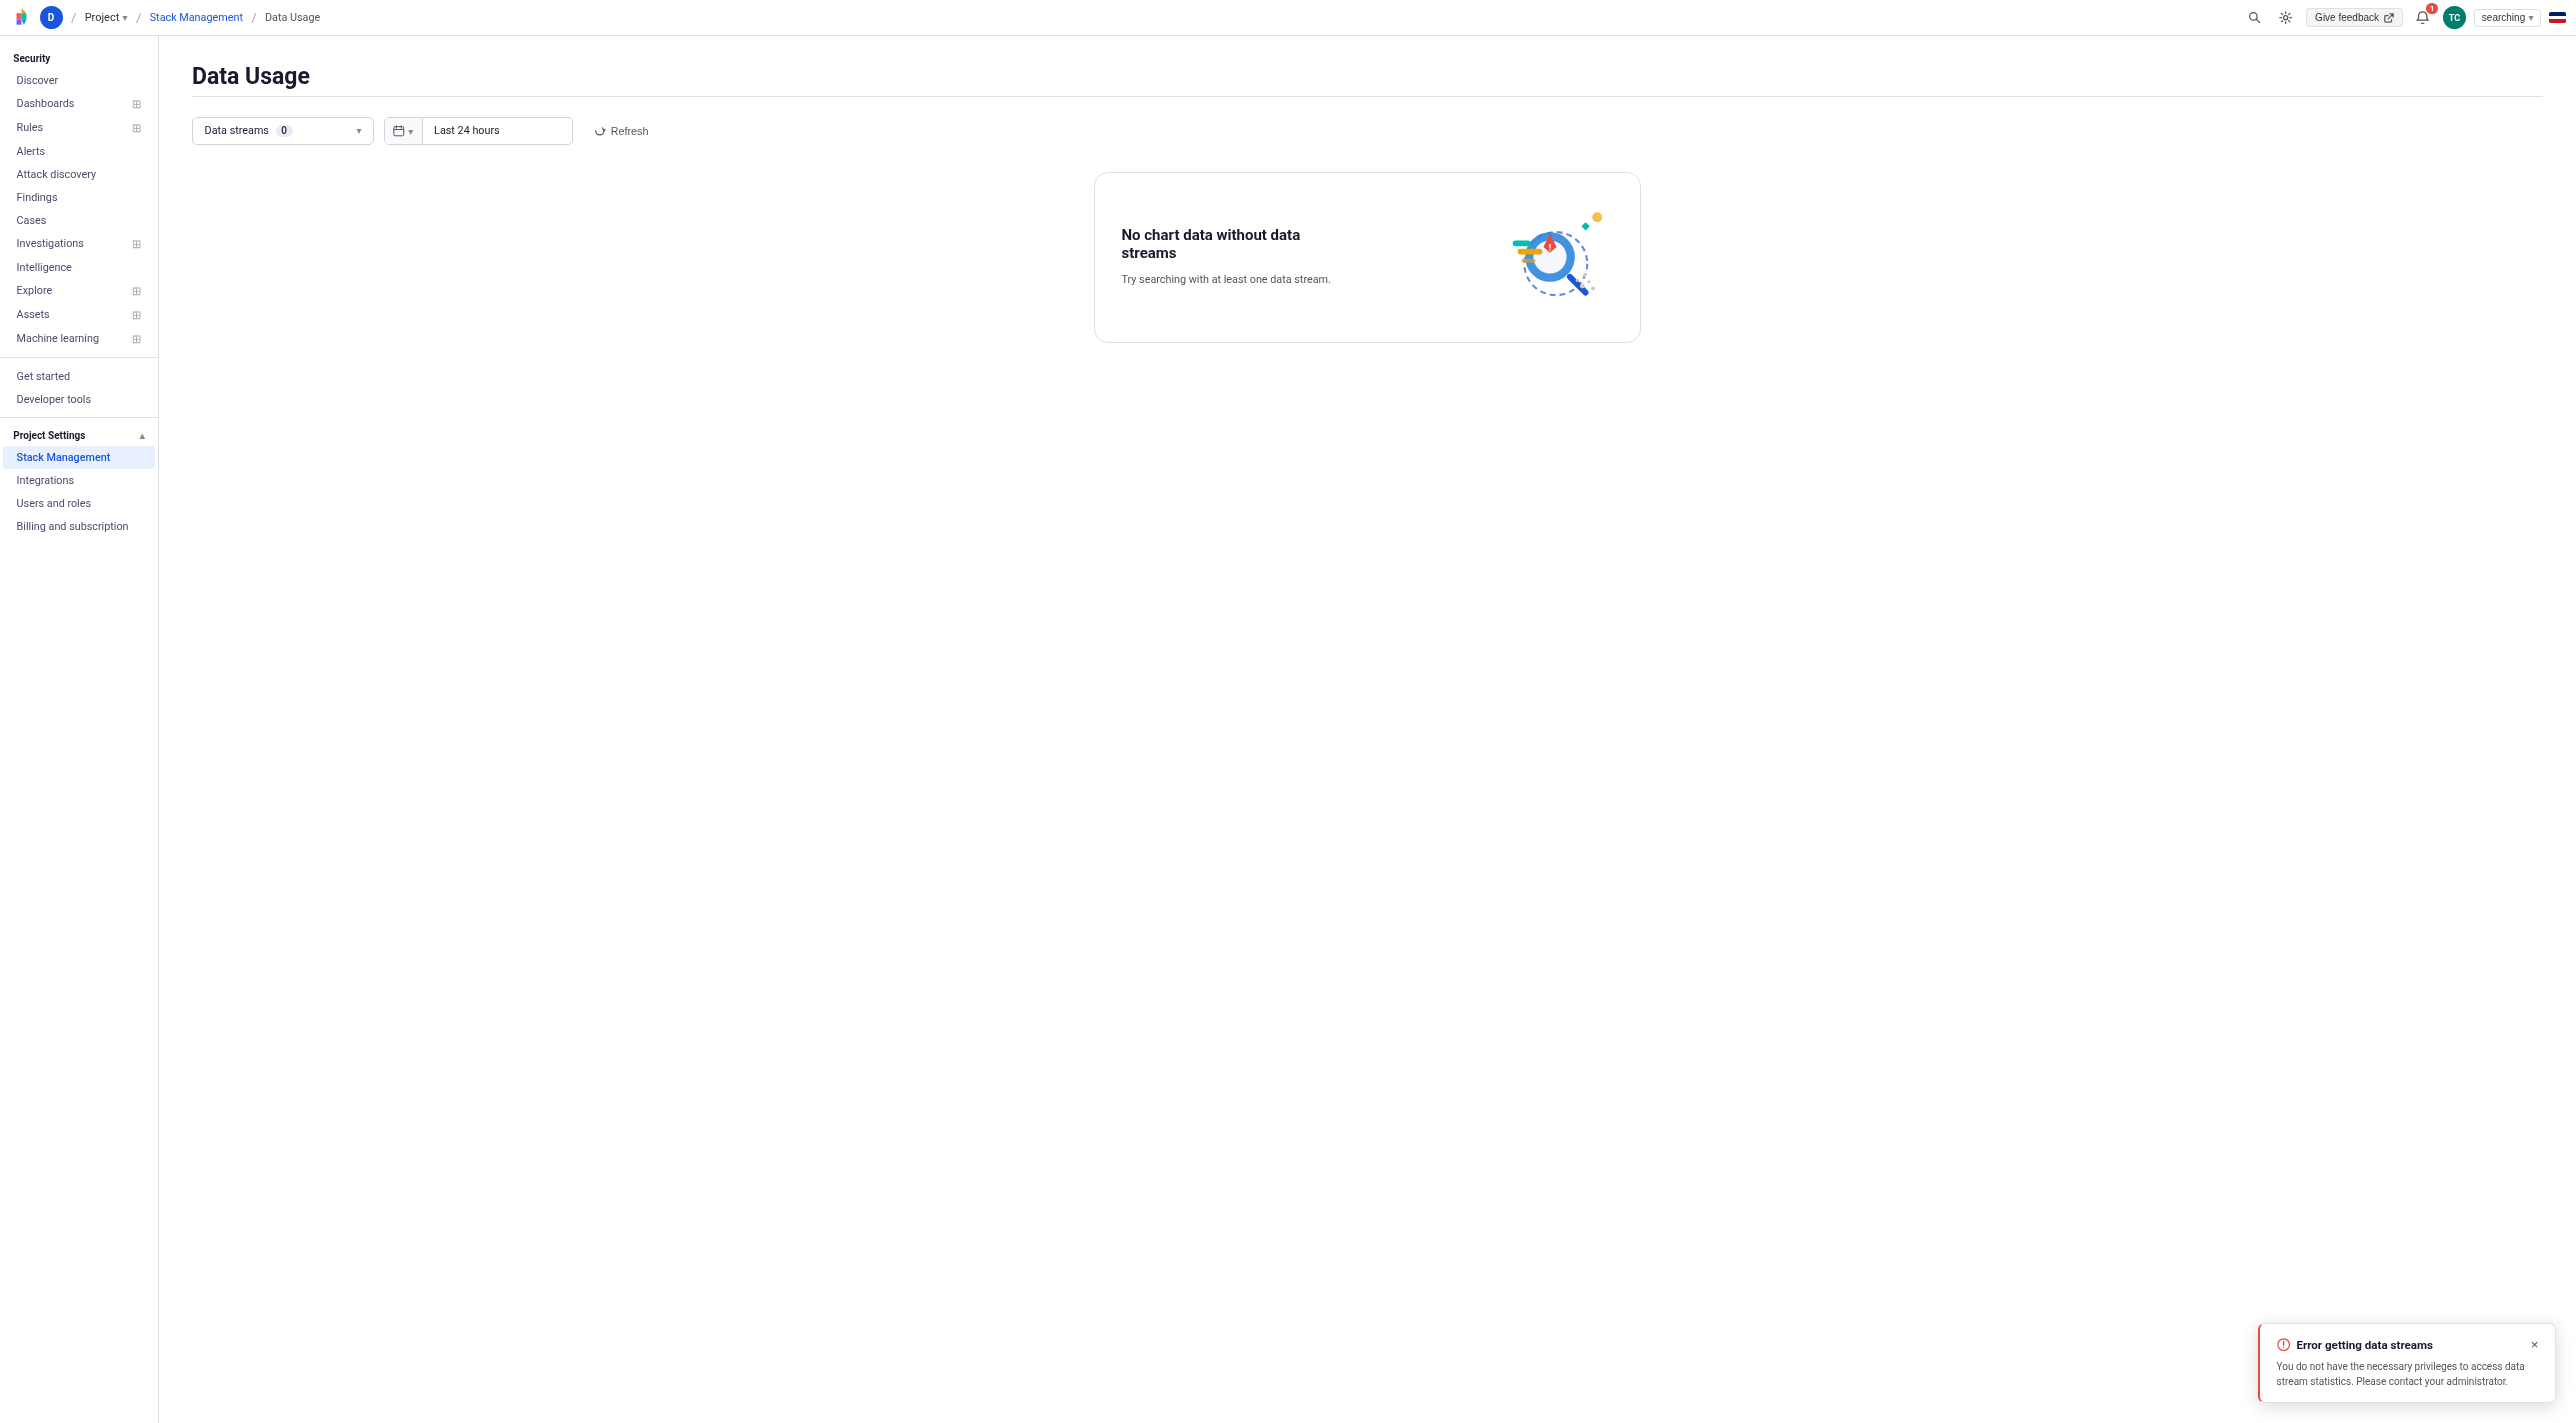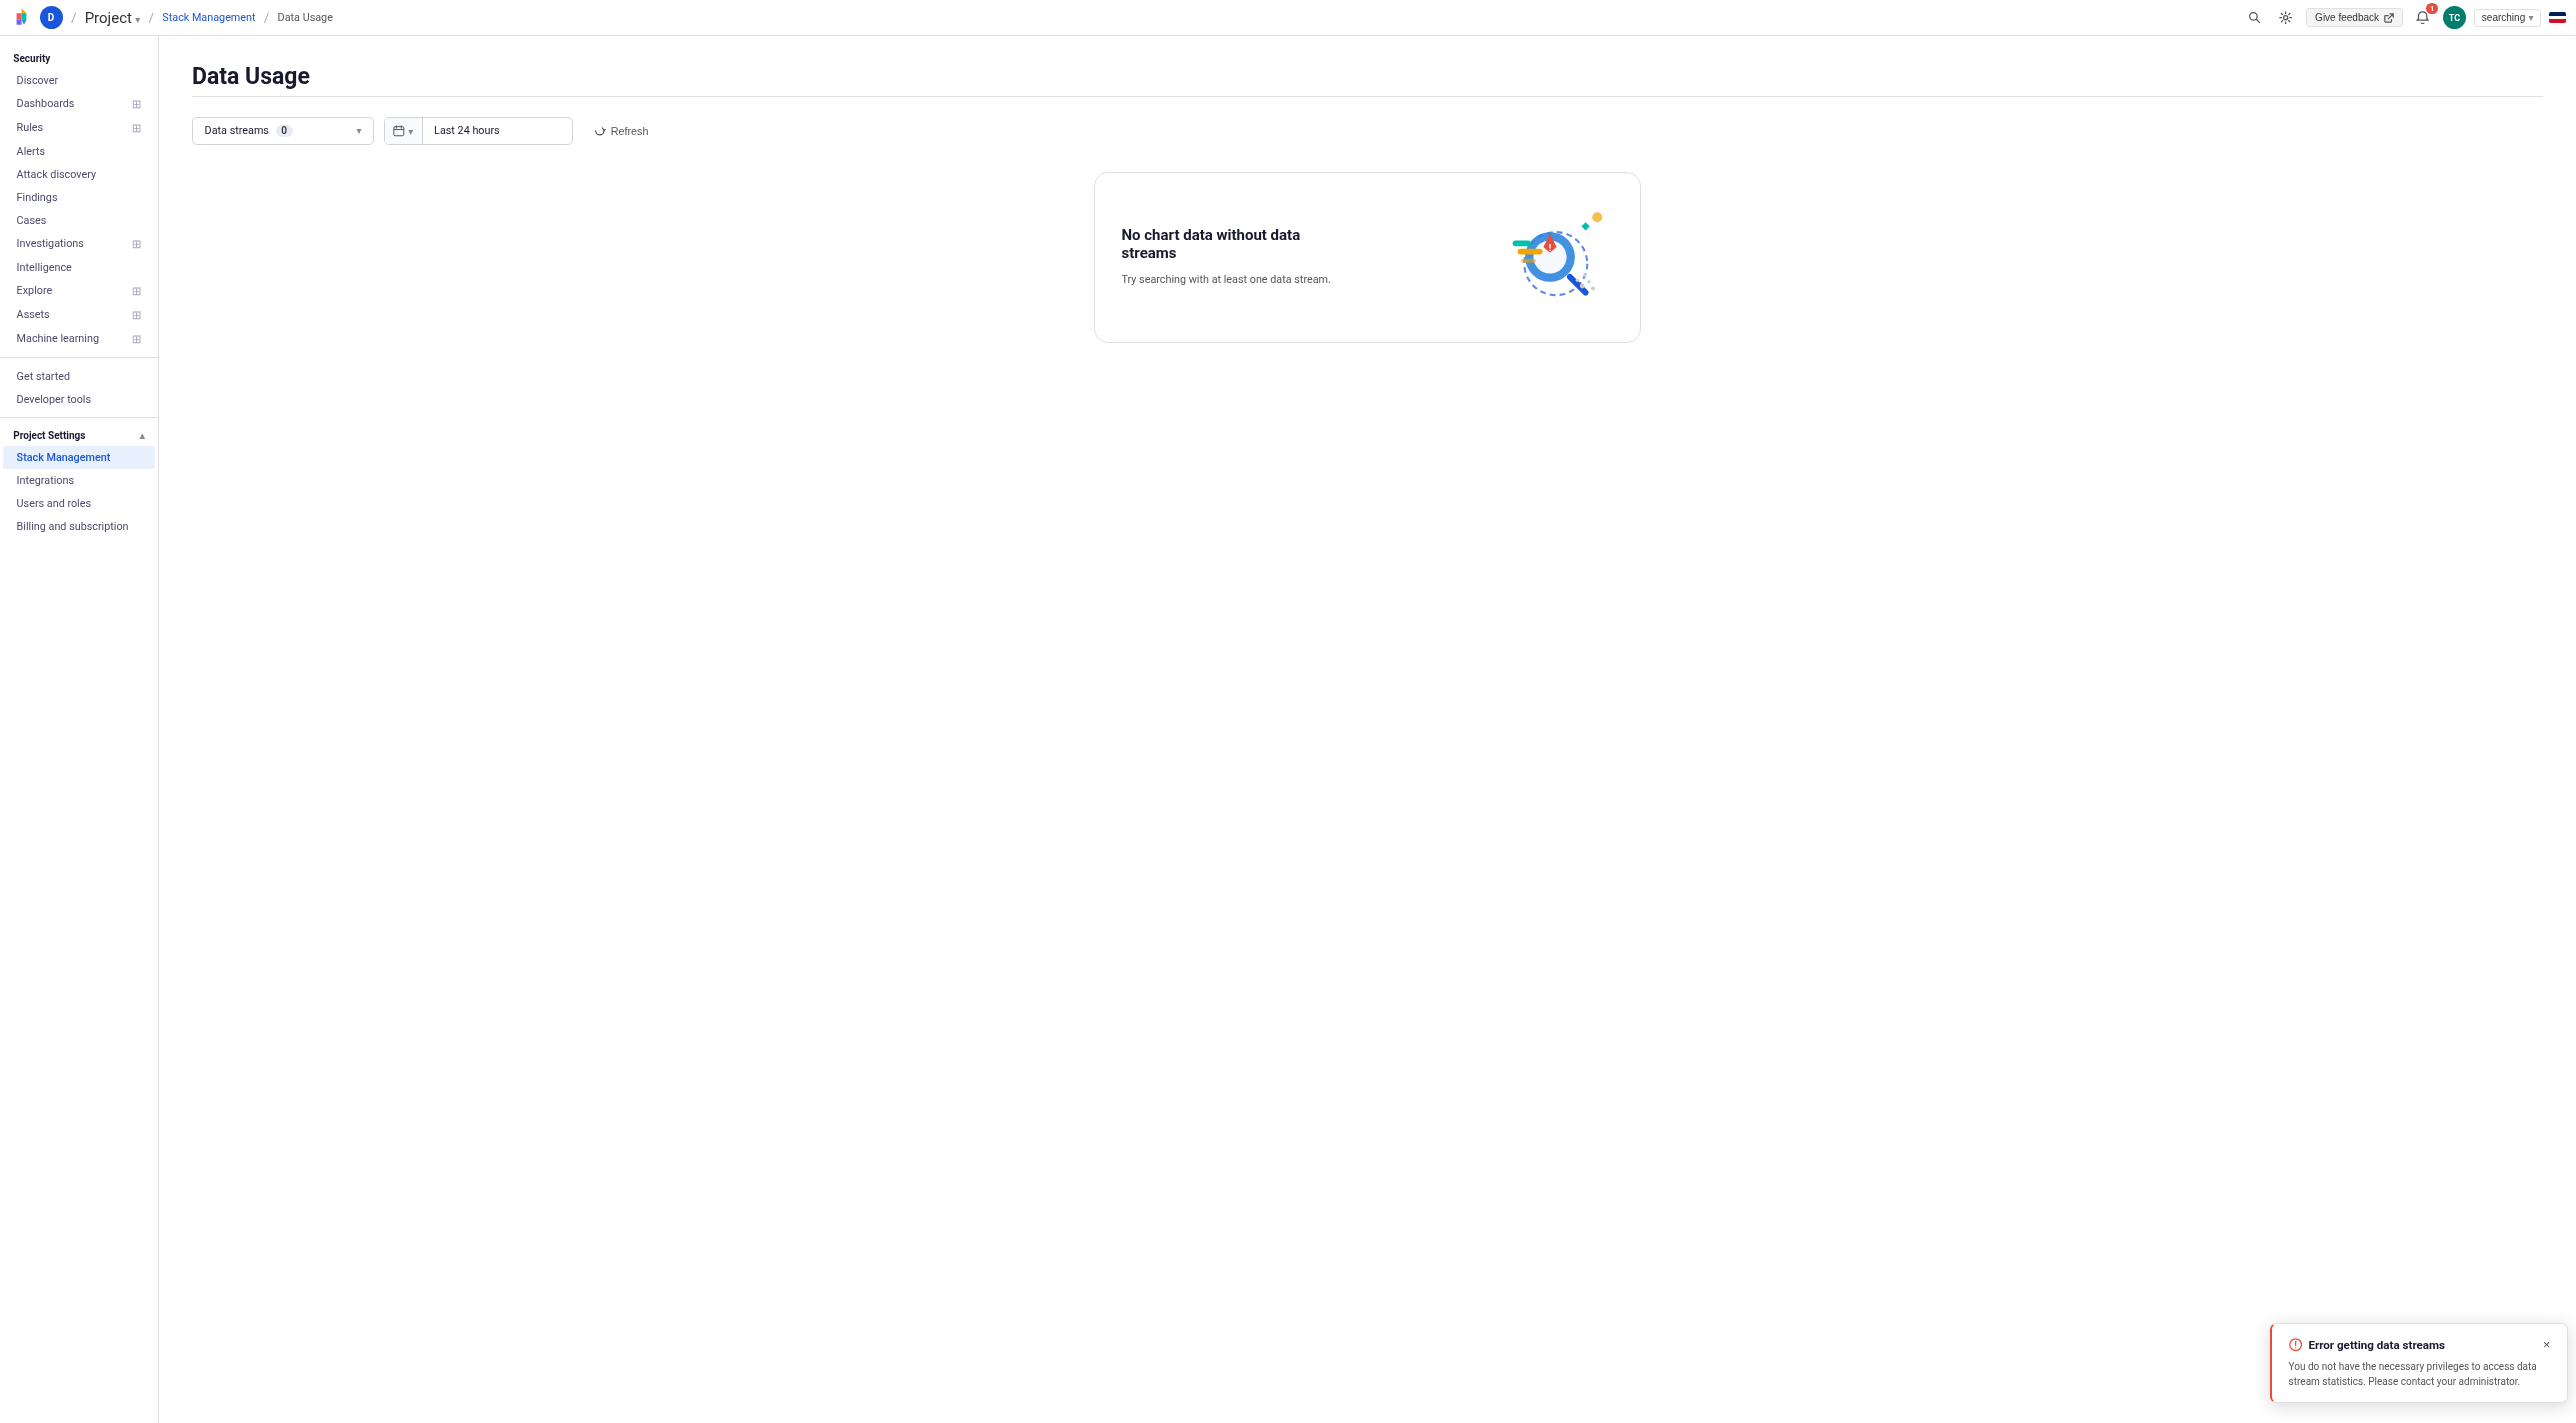--- a/index.html
+++ b/index.html
@@ -4,21 +4,21 @@
   <style>
     * { box-sizing: border-box; margin: 0; padding: 0; }
     body { font-family: -apple-system, BlinkMacSystemFont, 'Segoe UI', Roboto, sans-serif; background: #fff; color: #1a1a2e; overflow: hidden; }
 
     
     .topnav {
       display: flex; align-items: center; height: 36px;
       border-bottom: 0.8px solid #e0e0e0; padding: 0 10px; gap: 6.6px;
       background: #fff; position: fixed; top: 0; left: 0; right: 0; z-index: 100;
     }
-    .topnav-project { display: flex; align-items: flex-end; gap: 3.3px; font-size: 15px; color: #333; cursor: pointer; }
+    .topnav-project { display: flex; align-items: flex-end; gap: 3.3px; font-size: 11px; color: #333; cursor: pointer; }
     .topnav-breadcrumb { font-size: 10.8px; color: #333; cursor: pointer; text-decoration: none; }
     .topnav-breadcrumb.current { color: #555; }
     .topnav-right { margin-left: auto; display: flex; align-items: center; gap: 8.3px; }
     .topnav-icon-btn { width: 23px; height: 23px; border: none; background: none; cursor: pointer; display: flex; align-items: center; justify-content: center; border-radius: 3.3px; }
     .give-feedback-btn {
       display: flex; align-items: center; gap: 5px;
       background: #f5f5f5; border: 0.8px solid #e0e0e0;
       border-radius: 3.3px; padding: 3.3px 8.3px; font-size: 10px; cursor: pointer;
       color: #333; font-weight: 500;
     }
@@ -96,21 +96,21 @@
     .empty-card-text {}
     .empty-card-title { font-size: 15px; font-weight: 700; color: #1a1a2e; margin-bottom: 10px; max-width: 215px; }
     .empty-card-desc { font-size: 10.8px; color: #555; max-width: 232px; line-height: 1.5; }
     .empty-card-illustration { width: 133px; height: 116px; position: relative; flex-shrink: 0; }
 
     
     .illustration-svg { width: 133px; height: 116px; }
 
     
     .toast {
-      position: fixed; bottom: 20px; right: 8px;
+      position: fixed; bottom: 20px; right: 20px;
       background: #fff; border: 0.8px solid #e0e0e0; border-radius: 6.6px;
       box-shadow: 0 3.3px 16.6px rgba(0,0,0,0.15);
       padding: 13.3px 16.6px; max-width: 298px; z-index: 200;
       border-left: 2.5px solid #e74c3c;
     }
     .toast-header { display: flex; align-items: center; justify-content: space-between; margin-bottom: 6.6px; }
     .toast-title { display: flex; align-items: center; gap: 6.6px; font-size: 11.6px; font-weight: 700; color: #1a1a2e; }
     .toast-close { background: none; border: none; cursor: pointer; color: #555; font-size: 13.3px; padding: 0; }
     .toast-body { font-size: 10px; color: #555; line-height: 1.5; }
 

